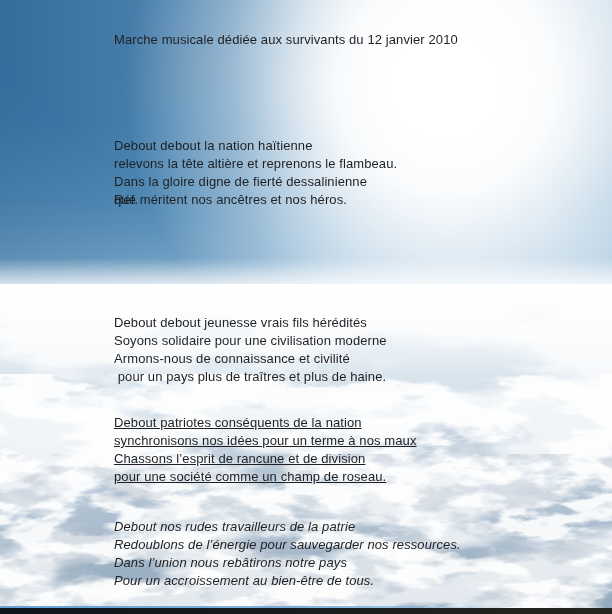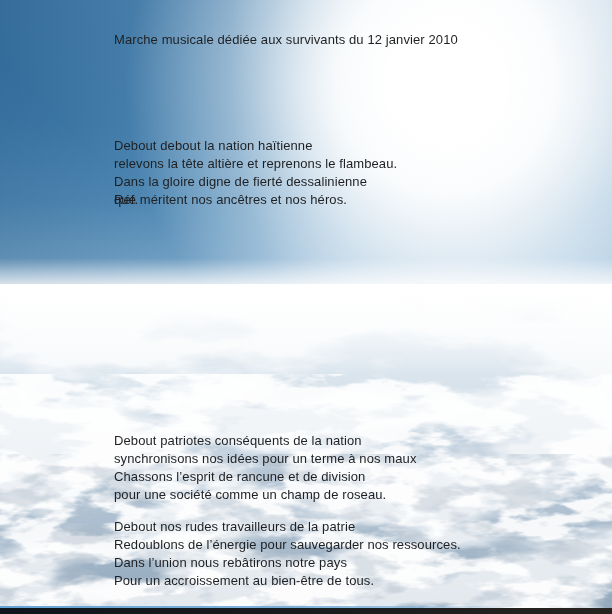--- a/index.html
+++ b/index.html
@@ -54,22 +54,22 @@
     position:absolute;left:114px;
     font-size:13px;line-height:18px;
     white-space:pre-wrap;
     letter-spacing:0.1px;
   }
   .t-title{top:31px;}
   .t-s1{top:96px;margin-top:41px;}
   .t-ref{top:191px;}
   .t-s2{top:212px;}
   .t-s3{top:314px;}
-  .t-s4{top:432px;}
-  .t-s5{top:518px;}
+  .t-s4{top:414px;text-decoration:underline;}
+  .t-s5{top:518px;font-style:italic;}
 </style>
 </head>
 <body>
 
 <div class="stage">
 
   <div class="sky"></div>
   <div class="sun"></div>
 
   <svg class="clouds" width="612" height="330" viewBox="0 0 612 330" preserveAspectRatio="none">
@@ -115,20 +115,24 @@
     <div class="txt t-title">Marche musicale dédiée aux survivants du 12 janvier 2010</div>
 
     <div class="txt t-s1">Debout debout la nation haïtienne
 relevons la tête altière et reprenons le flambeau.
 Dans la gloire digne de fierté dessalinienne
 que méritent nos ancêtres et nos héros.</div>
 
     <div class="txt t-ref">Réf.</div>
 
 
+    <div class="txt t-s3">Debout debout jeunesse vrais fils hérédités
+Soyons solidaire pour une civilisation moderne
+Armons-nous de connaissance et civilité
+ pour un pays plus de traîtres et plus de haine.</div>
 
     <div class="txt t-s4">Debout patriotes conséquents de la nation
 synchronisons nos idées pour un terme à nos maux
 Chassons l’esprit de rancune et de division
 pour une société comme un champ de roseau.</div>
 
     <div class="txt t-s5">Debout nos rudes travailleurs de la patrie
 Redoublons de l’énergie pour sauvegarder nos ressources.
 Dans l’union nous rebâtirons notre pays
 Pour un accroissement au bien-être de tous.</div>

